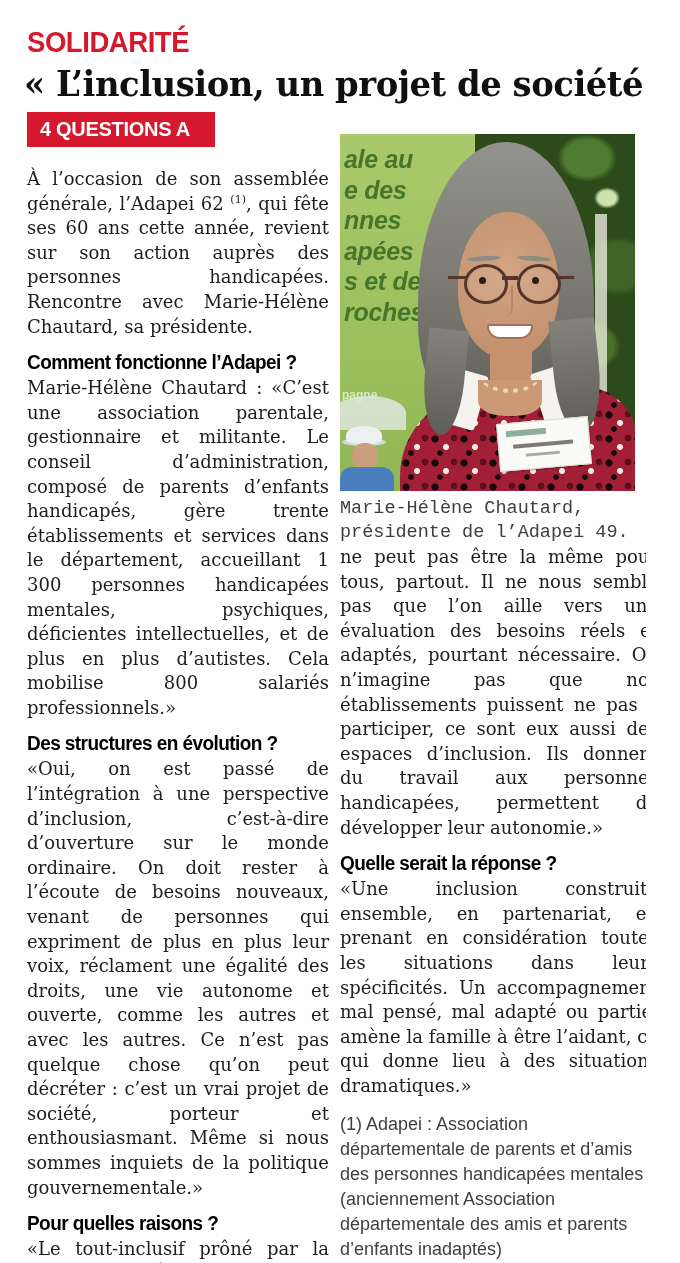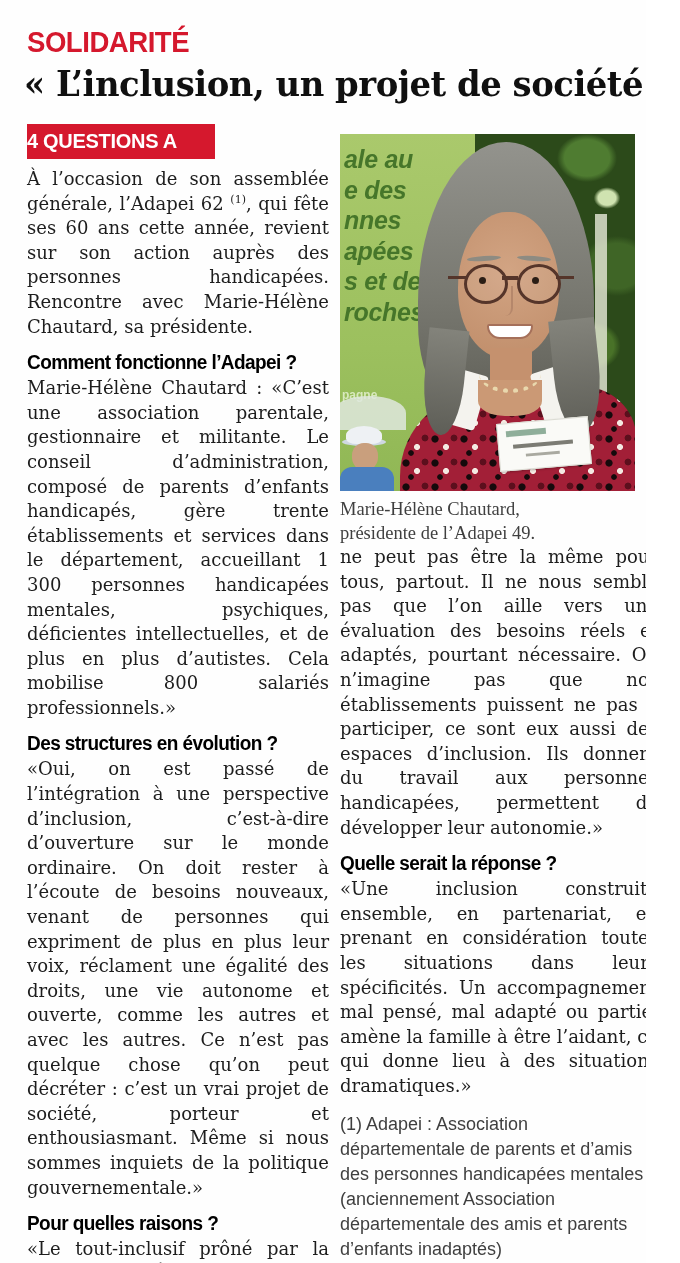--- a/index.html
+++ b/index.html
@@ -18,40 +18,40 @@
     font-family:"Liberation Sans",sans-serif;font-weight:bold;font-size:29px;
     color:var(--red);letter-spacing:-0.5px;transform:scaleX(.95);transform-origin:left;
   }
   .headline{
     position:absolute;left:24px;top:62px;width:650px;
     font-family:"DejaVu Serif",serif;font-weight:bold;font-size:36px;
     letter-spacing:-0.5px;color:#101010;white-space:nowrap;
     transform:scaleX(.94);transform-origin:left;
   }
   .badge{
-    position:absolute;left:27px;top:124px;width:188px;height:35px;box-sizing:border-box;
+    position:absolute;left:27px;top:112px;width:188px;height:35px;box-sizing:border-box;
     background:var(--red);color:#fff;font-family:"Liberation Sans",sans-serif;
-    font-weight:bold;font-size:20px;line-height:35px;
+    font-weight:bold;font-size:20px;line-height:35px;padding-left:13px;
     letter-spacing:-0.3px;
   }
   
   .col-left{position:absolute;left:27px;top:167px;width:302px;}
   .col-right{position:absolute;left:340px;top:134px;width:318px;}
   p.body{
     font-size:18px;line-height:24.6px;text-align:justify;margin:0;
     hyphens:auto;-webkit-hyphens:auto;
   }
   h3.q{
     font-family:"Liberation Sans",sans-serif;font-weight:bold;font-size:20px;
     letter-spacing:-0.6px;margin:12px 0 2px;color:#000;
     transform:scaleX(.95);transform-origin:left;white-space:nowrap;
   }
   sup.fn{font-size:11px;vertical-align:super;line-height:0;}
   .caption{
-    font-family:Liberation Serif, serif;font-size:18.5px;line-height:24px;
+    font-family:Liberation Mono, monospace;font-size:18.5px;line-height:24px;
     color:var(--muted);margin:6px 0 0 0;
   }
   .caption span{display:block;}
   .footnote{
     font-family:"Liberation Sans",sans-serif;font-size:18px;line-height:25px;
     color:var(--muted);margin:14px 0 0 0;text-align:left;
   }
   .mt16{margin-top:16px;}
   
   .photo{

